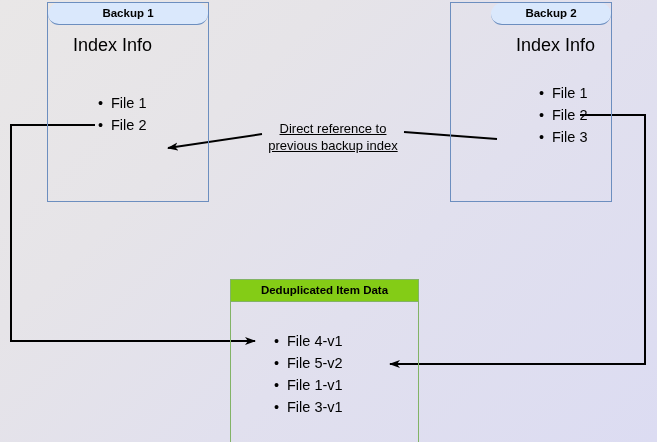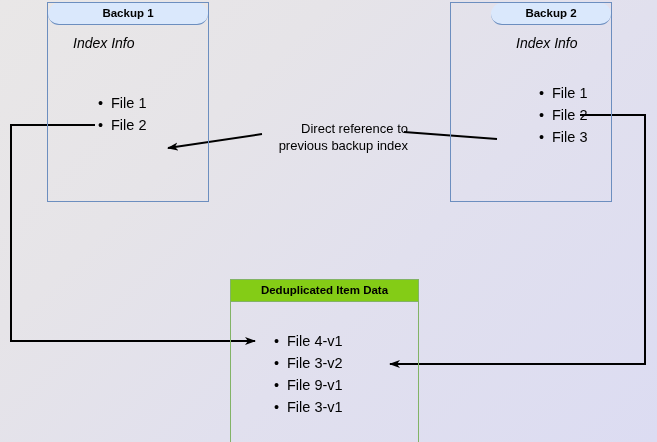--- a/index.html
+++ b/index.html
@@ -69,24 +69,23 @@
   .dedup .hdr {
     background: #84cc16;
     border-bottom: 1.5px solid #82b366;
   }
   .dedup .body {
     height: 142px;
   }
 
   .index-label {
     position: absolute;
-    font-size: 14px;
+    font-size: 18px;
     color: #000;
     white-space: nowrap;
-    font-style: italic;
   }
 
   ul.filelist {
     position: absolute;
     margin: 0;
     padding: 0;
     list-style: none;
   }
   ul.filelist li {
     font-size: 14.5px;
@@ -102,23 +101,24 @@
     left: 0;
     top: 0;
     font-size: 14.5px;
     line-height: 22px;
   }
 
   .edge-label {
     position: absolute;
     font-size: 13px;
     color: #000;
-    text-align: right;
+    text-align: center;
     line-height: 17px;
     white-space: pre-line;
+    text-decoration: underline;
   }
 </style>
 </head>
 <body>
 
 <div id="canvas">
 
   <svg class="edges" viewBox="0 0 657 442" xmlns="http://www.w3.org/2000/svg">
     <defs>
       <marker id="arrowR" markerWidth="12" markerHeight="12" refX="10" refY="4" orient="auto" markerUnits="userSpaceOnUse">
@@ -159,22 +159,22 @@
         <li>File 3</li>
       </ul>
     </div>
   </div>
 
   <div class="node dedup" style="left:230px; top:279px; width:189px; height:166px;">
     <div class="hdr">Deduplicated Item Data</div>
     <div class="body">
       <ul class="filelist" style="left:43px; top:28px;">
         <li>File 4-v1</li>
-        <li>File 3-v2</li>
-        <li>File 9-v1</li>
+        <li>File 5-v2</li>
+        <li>File 1-v1</li>
         <li>File 3-v1</li>
       </ul>
     </div>
   </div>
 
   <div class="edge-label" style="left:258px; top:120px; width:150px;">Direct reference to
 previous backup index</div>
 
 </div>
 

